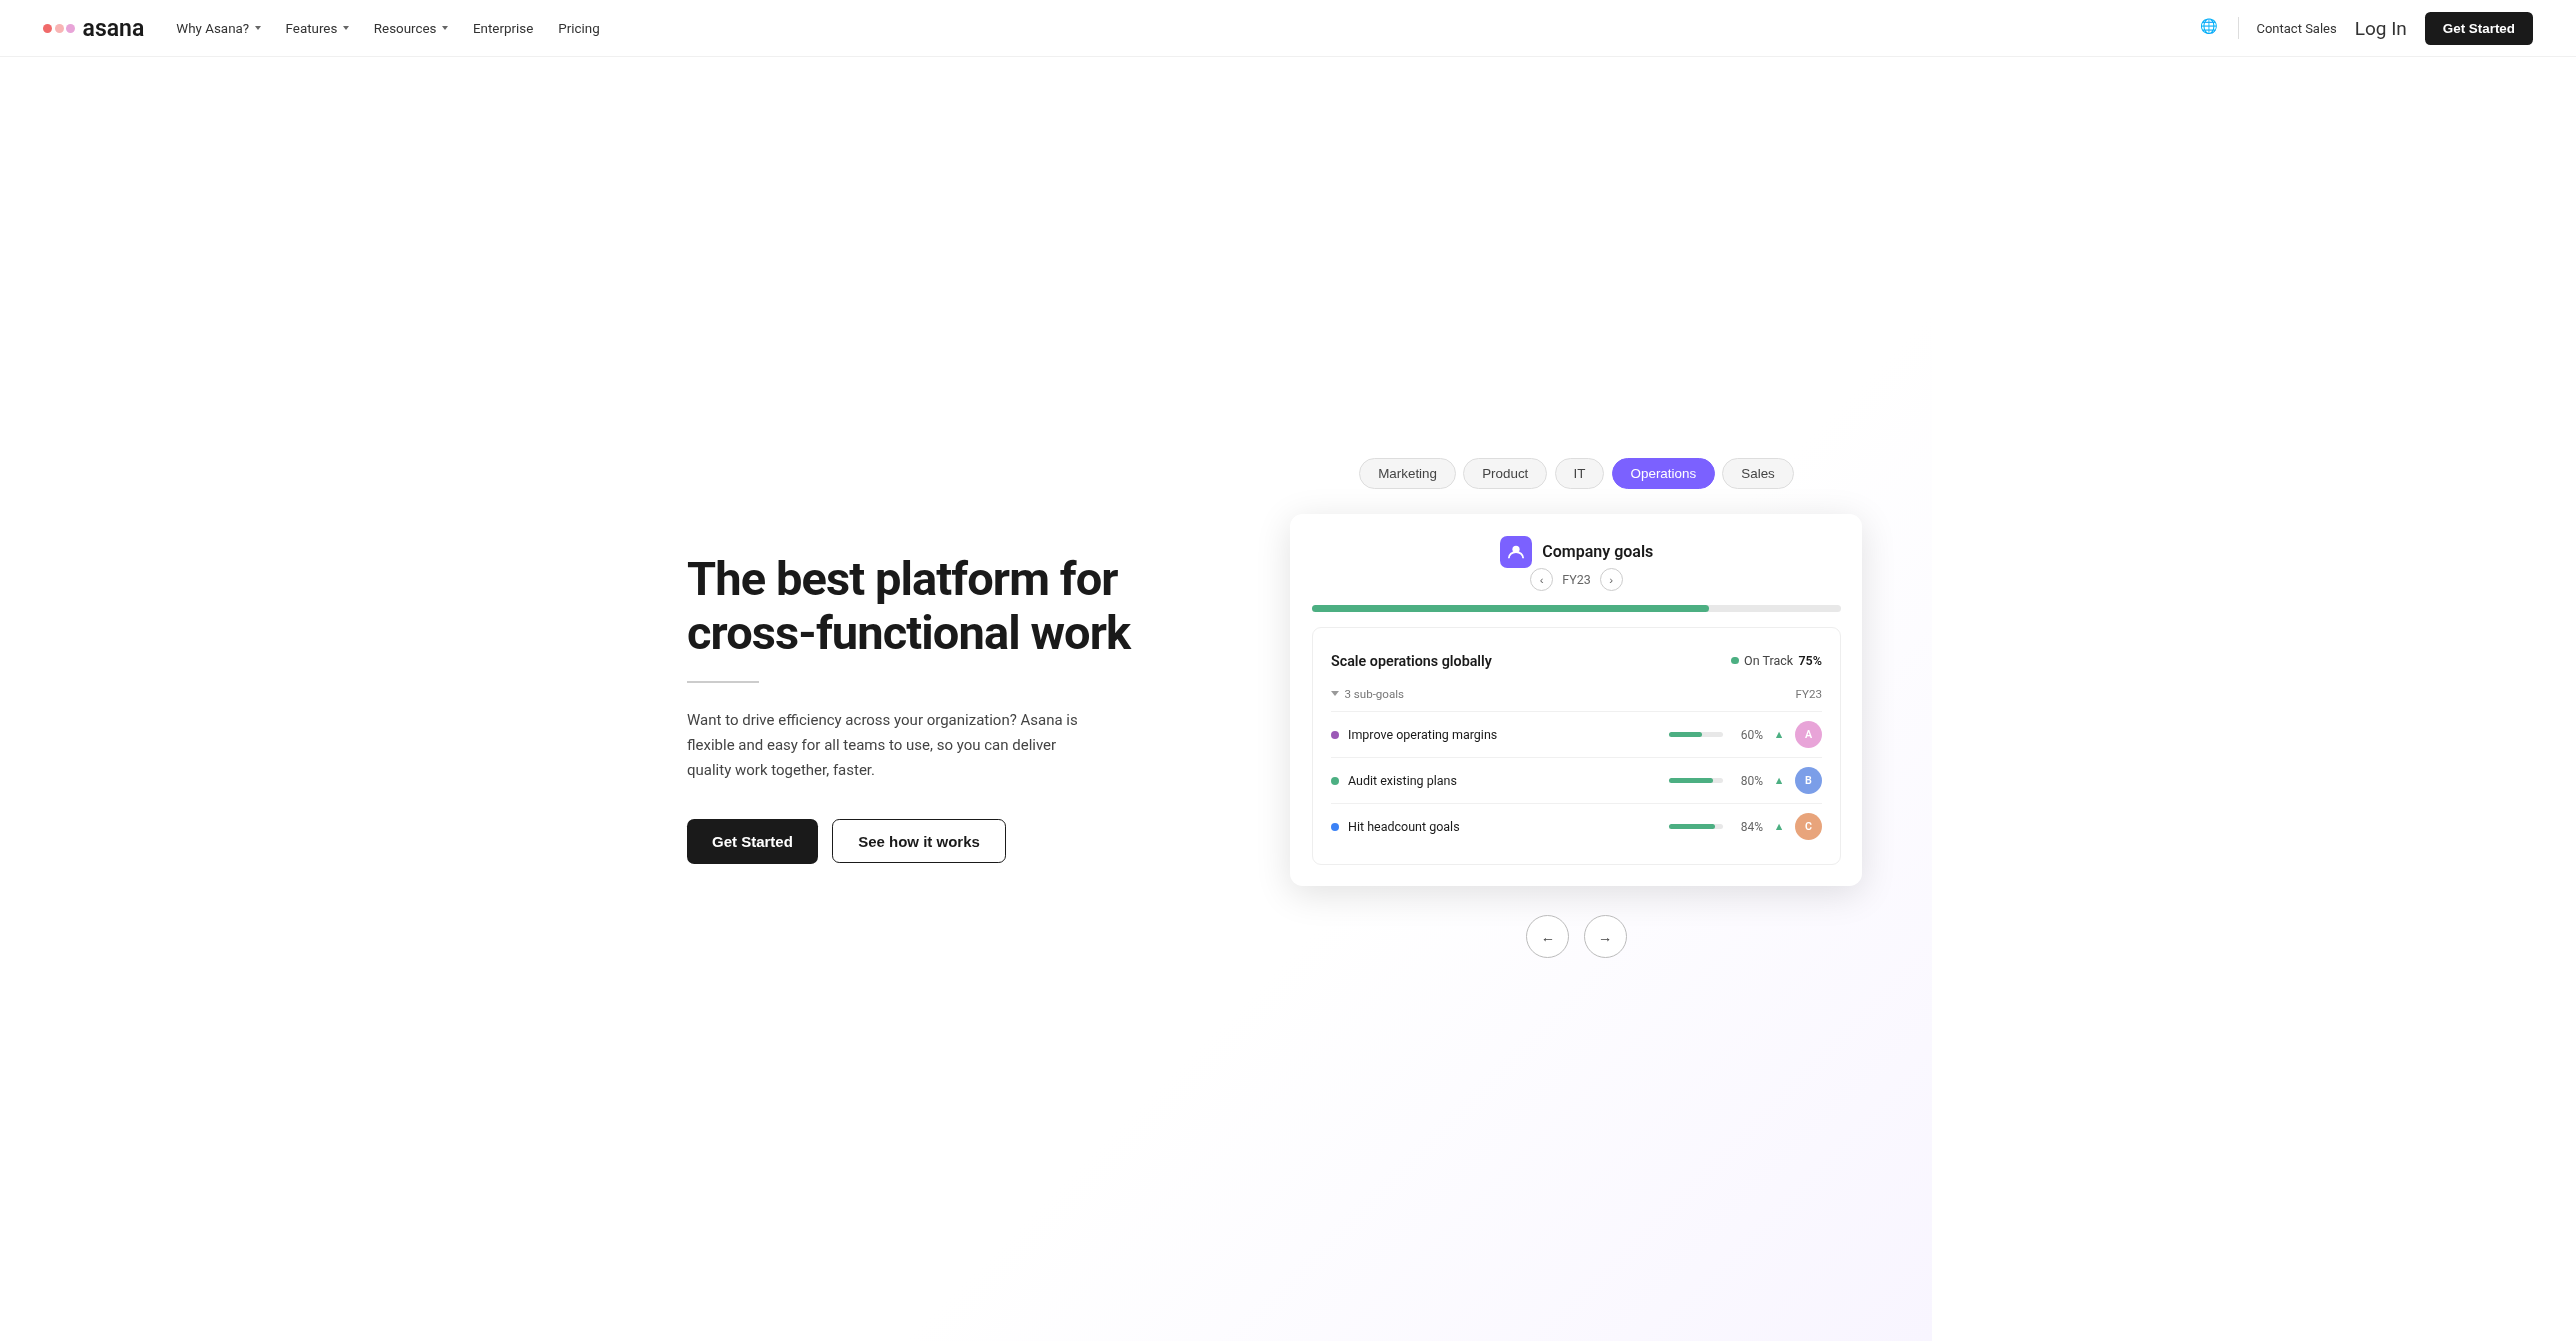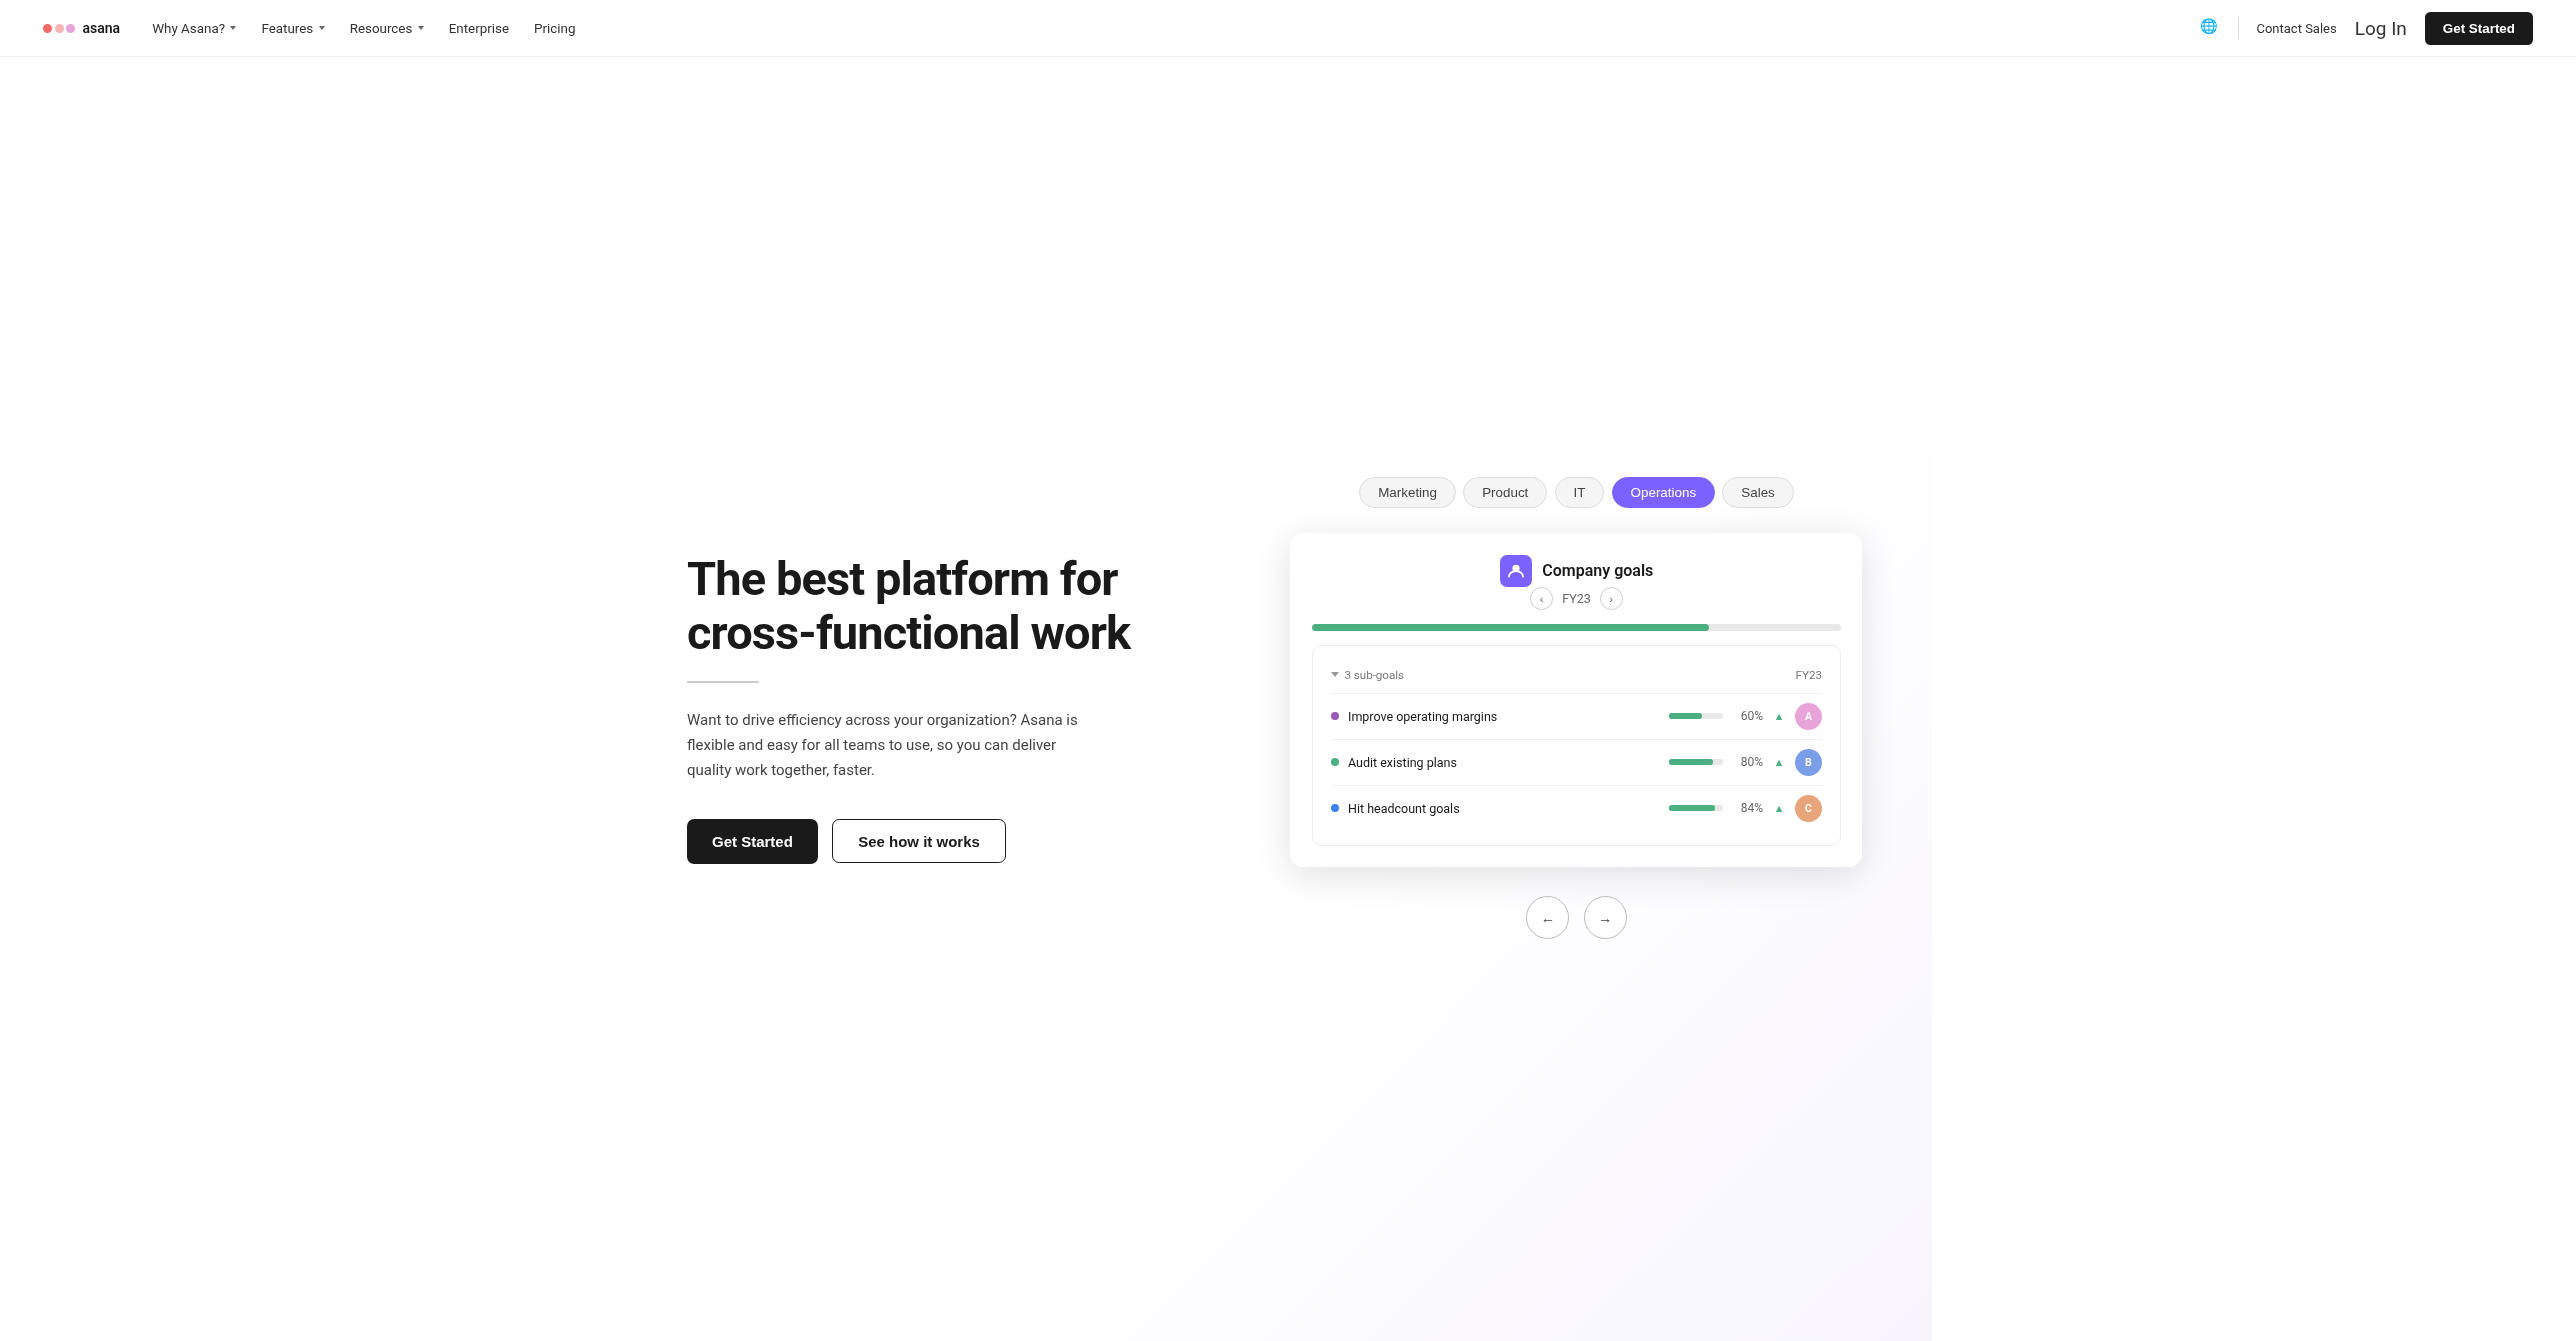--- a/index.html
+++ b/index.html
@@ -11,21 +11,21 @@
       padding: 0 43px; height: 57px; border-bottom: 0.9px solid #f0f0f0;
       position: sticky; top: 0; background: #fff; z-index: 100;
     }
     .nav-left { display: flex; align-items: center; gap: 32px; }
     .logo { display: flex; align-items: center; gap: 7.2px; text-decoration: none; }
     .logo-dots { display: flex; gap: 2.7px; }
     .dot { width: 9px; height: 9px; border-radius: 50%; }
     .dot-red { background: #F06A6A; }
     .dot-orange { background: #F8B4B4; }
     .dot-pink { background: #E8A4D8; }
-    .logo-text { font-size: 14px; font-weight: 600; color: #1a1a1a; }
+    .logo-text { font-size: 23px; font-weight: 600; color: #1a1a1a; }
     .nav-links { display: flex; align-items: center; gap: 25px; }
     .nav-link { font-size: 13.4px; color: #333; text-decoration: none; display: flex; align-items: center; gap: 3.6px; cursor: pointer; }
     .chevron-down { width: 0; height: 0; border-left: 3.6px solid transparent; border-right: 3.6px solid transparent; border-top: 4.5px solid #666; display: inline-block; margin-left: 1.8px; }
     .nav-right { display: flex; align-items: center; gap: 18px; }
     .globe-icon { width: 19.7px; height: 19.7px; cursor: pointer; }
     .divider-v { width: 0.9px; height: 21.5px; background: #ddd; }
     .contact-link { font-size: 13px; color: #333; text-decoration: none; cursor: pointer; }
     .login-link { font-size: 19px; color: #333; text-decoration: none; cursor: pointer; }
     .get-started-btn-nav {
       background: #1a1a1a; color: #fff; border: none; border-radius: 5.4px;
@@ -216,20 +216,28 @@
       </div>
 
       <div class="progress-bar-container">
         <div class="progress-bar-bg">
           <div class="progress-bar-fill" style="width: 75%"></div>
         </div>
       </div>
 
       <div style="background:#fff; border:0.9px solid #eee; border-radius:9px; padding:14.3px 18px;">
 
+        <div class="goal-header">
+          <span class="goal-title">Scale operations globally</span>
+          <div class="goal-status">
+            <span class="status-dot"></span>
+            <span class="status-text">On Track</span>
+            <span class="status-pct">75%</span>
+          </div>
+        </div>
 
         <div class="subgoals-header">
           <div class="subgoals-label">
             <span class="triangle-down"></span>
             <span>3 sub-goals</span>
           </div>
           <span class="fy-label">FY23</span>
         </div>
 
         <div class="subgoal-row">

